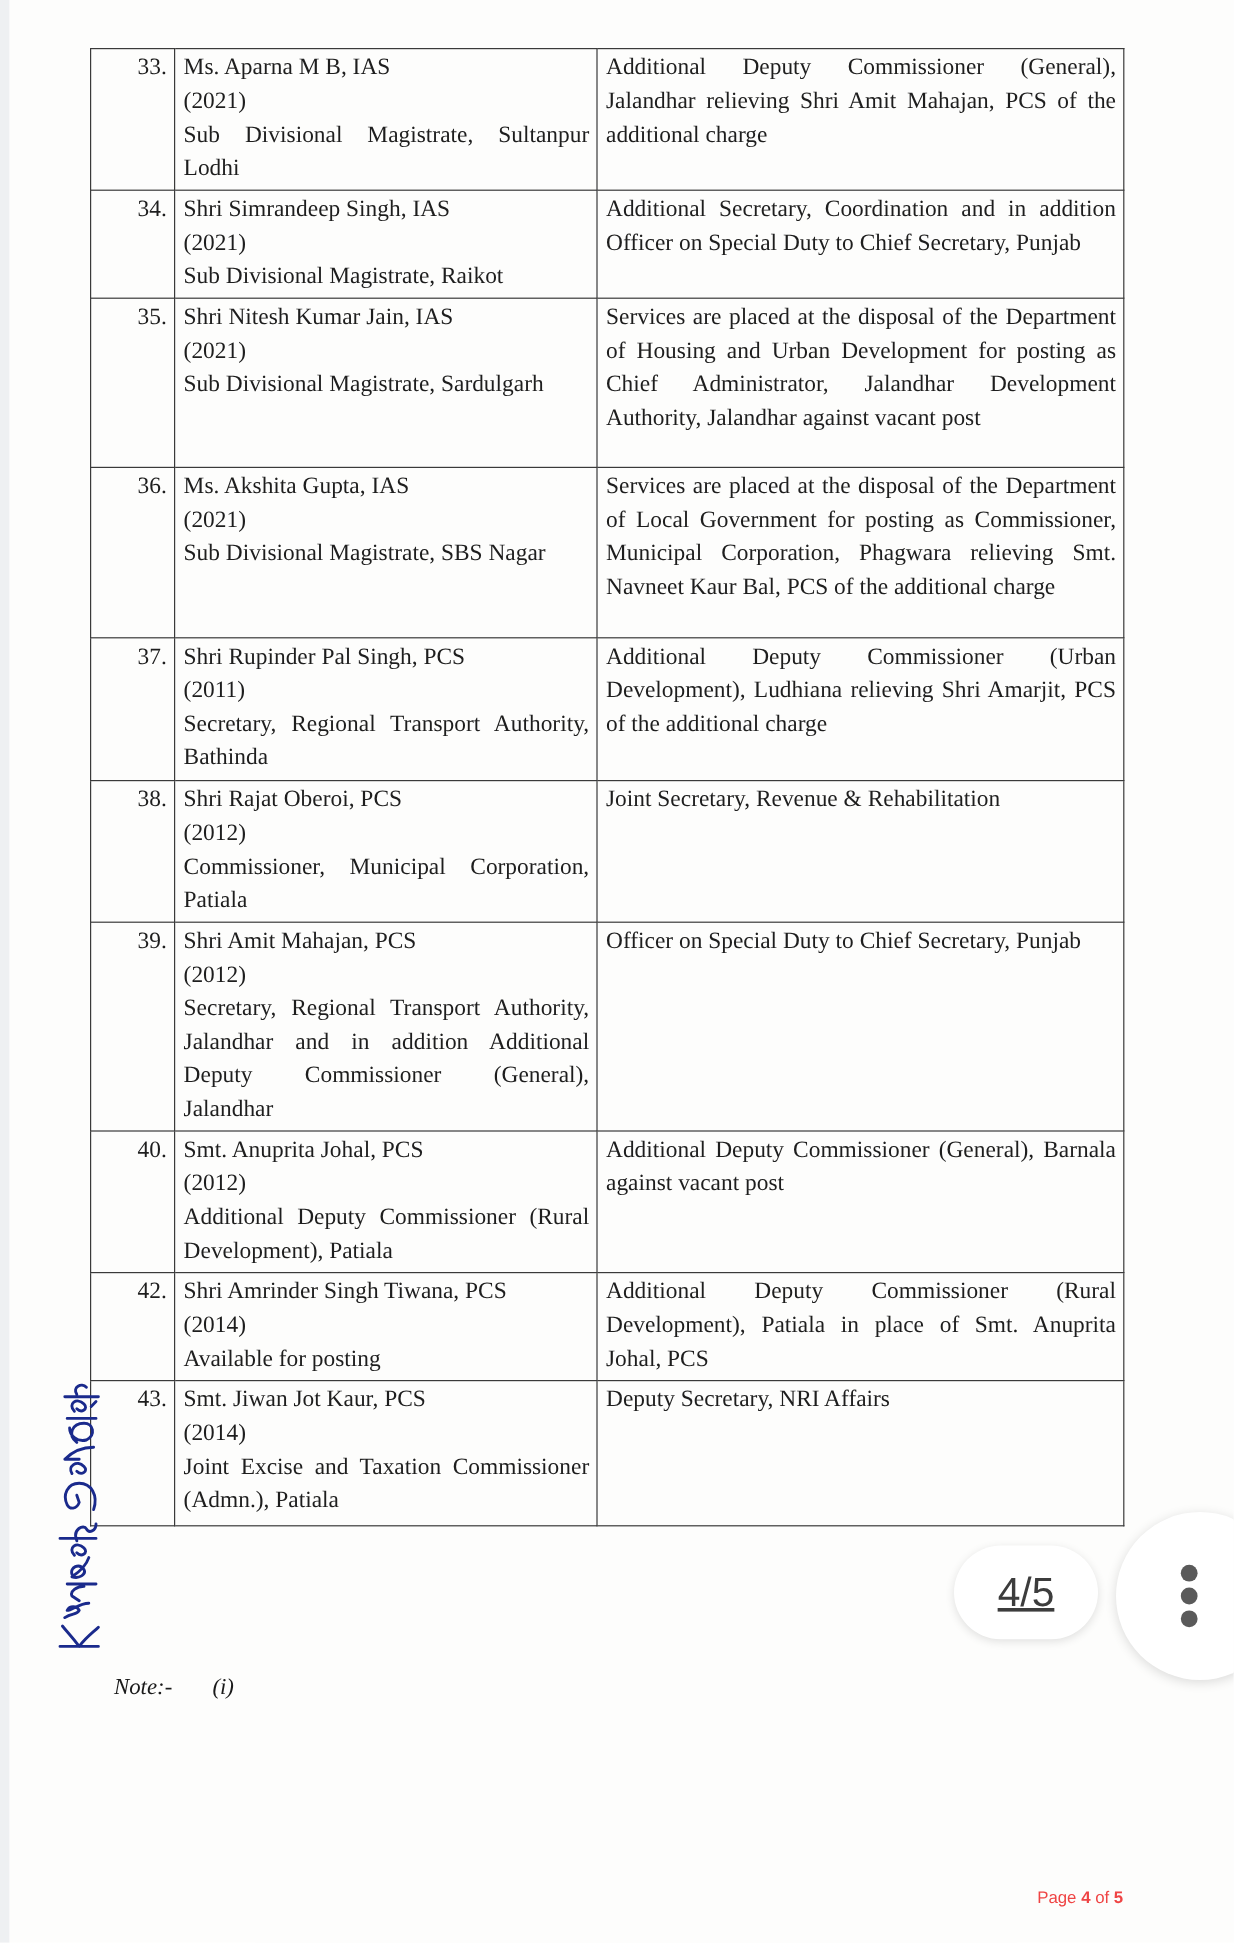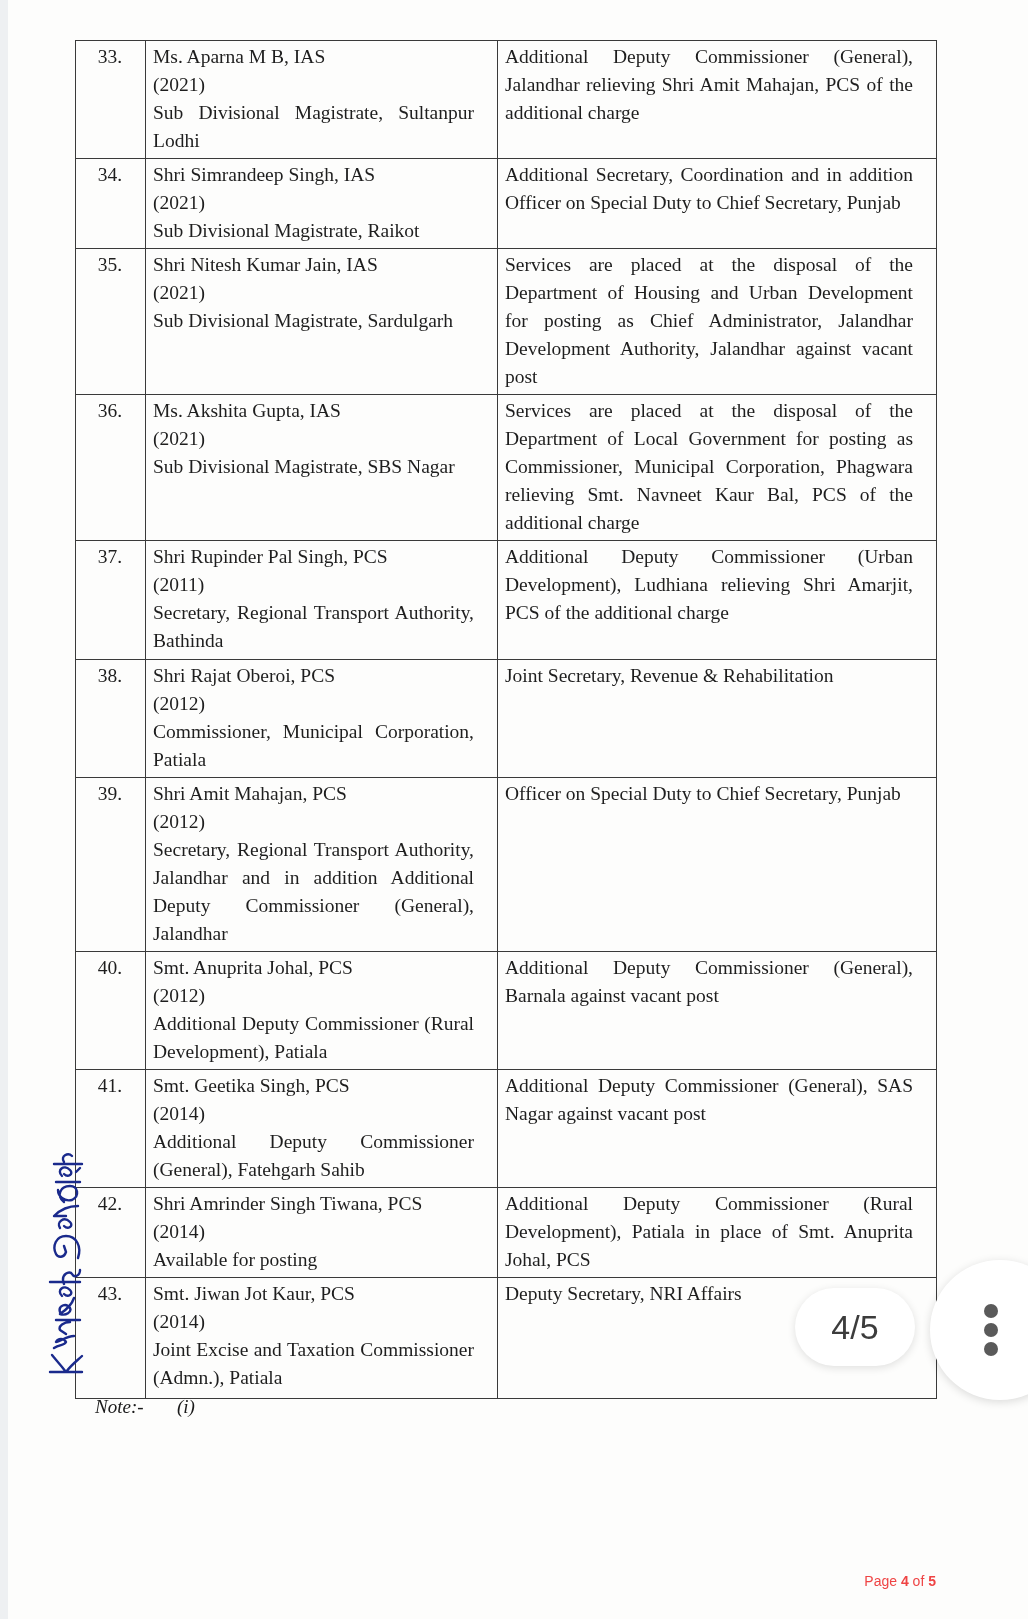--- a/index.html
+++ b/index.html
@@ -33,21 +33,21 @@
     top: 40px;
     width: 862px;
     border-collapse: collapse;
     table-layout: fixed;
     font-size: 19.5px;
     line-height: 28px;
   }
   table.orders td {
     border: 1.5px solid #3a3a3a;
     vertical-align: top;
-    padding: 2px 23px 3px 7px;
+    padding: 2px 6px 3px 7px;
     margin-top: 36px;
   }
   td.num {
     width: 56px;
     text-align: right;
     padding-right: 6px;
   }
   td.name {
     width: 337px;
     text-align: justify;
@@ -109,20 +109,21 @@
     height: 78px;
     border-radius: 39px;
     background: #ffffff;
     box-shadow: 0 2px 8px rgba(0,0,0,0.12);
     display: flex;
     align-items: center;
     justify-content: center;
     font-family: "Liberation Sans", "DejaVu Sans", sans-serif;
     font-size: 34px;
     color: #3c3c3c;
+    text-decoration: underline;
   }
   .more-button {
     position: absolute;
     left: 930px;
     top: 1260px;
     width: 140px;
     height: 140px;
     border-radius: 70px;
     background: #ffffff;
     box-shadow: 0 2px 10px rgba(0,0,0,0.14);
@@ -223,29 +224,20 @@
     <tr style="height:110px">
       <td class="num">40.</td>
       <td class="name">
         <span class="line">Smt. Anuprita Johal, PCS</span>
         <span class="line">(2012)</span>
         <span class="line">Additional Deputy Commissioner (Rural Development), Patiala</span>
       </td>
       <td class="posting">Additional Deputy Commissioner (General), Barnala against vacant post</td>
     </tr>
 
-    <tr style="height:110px">
-      <td class="num">41.</td>
-      <td class="name">
-        <span class="line">Smt. Geetika Singh, PCS</span>
-        <span class="line">(2014)</span>
-        <span class="line">Additional Deputy Commissioner (General), Fatehgarh Sahib</span>
-      </td>
-      <td class="posting">Additional Deputy Commissioner (General), SAS Nagar against vacant post</td>
-    </tr>
 
     <tr style="height:81px">
       <td class="num">42.</td>
       <td class="name">
         <span class="line">Shri Amrinder Singh Tiwana, PCS</span>
         <span class="line">(2014)</span>
         <span class="line">Available for posting</span>
       </td>
       <td class="posting">Additional Deputy Commissioner (Rural Development), Patiala in place of Smt. Anuprita Johal, PCS</td>
     </tr>

